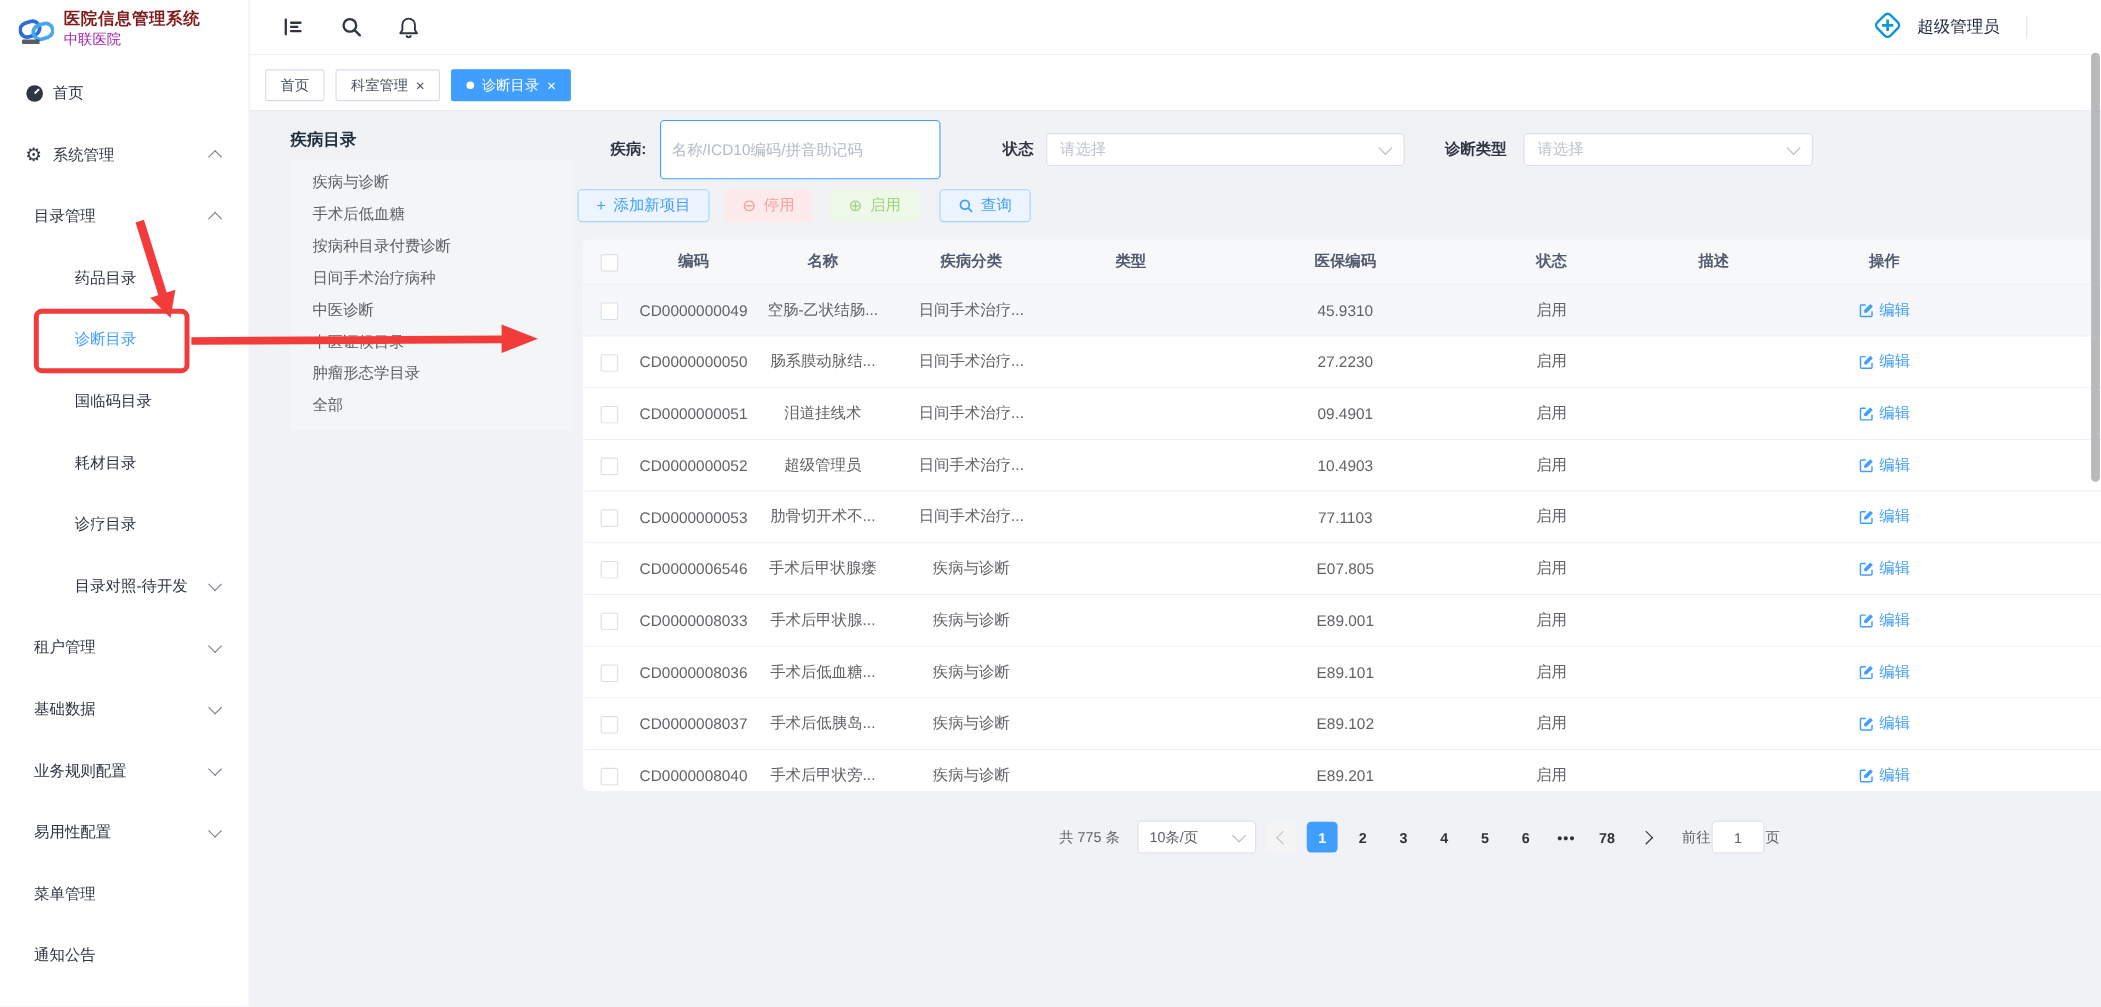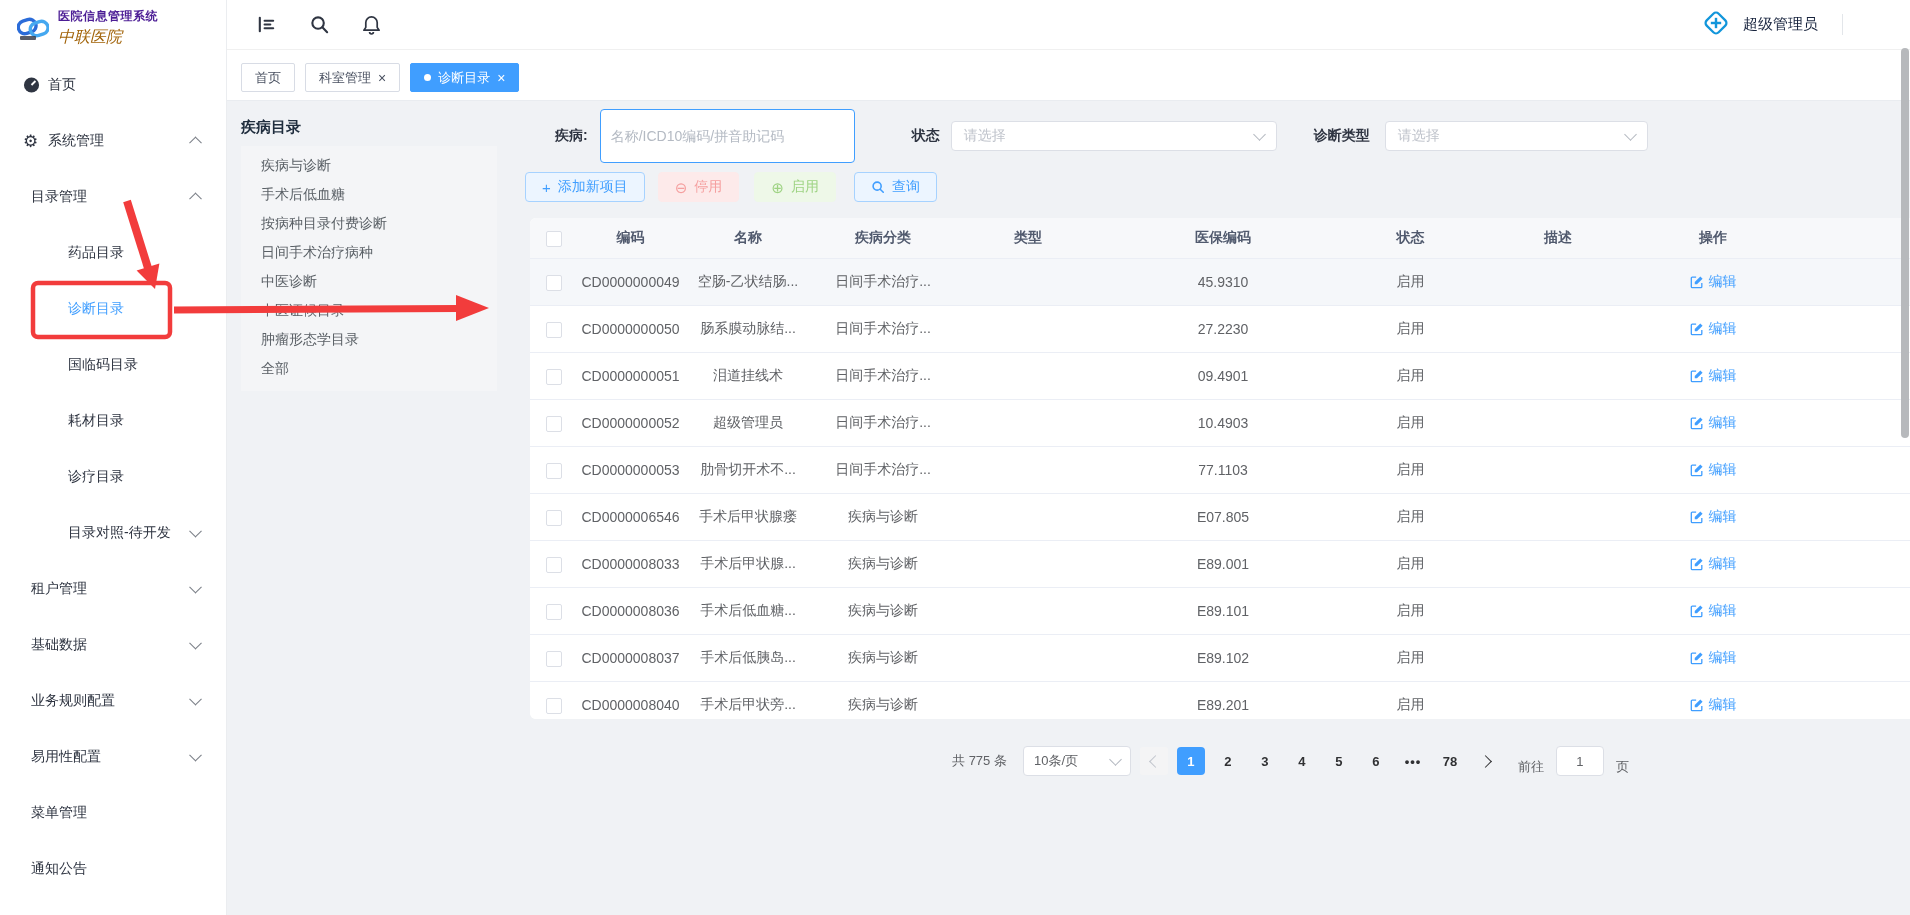--- a/index.html
+++ b/index.html
@@ -6,22 +6,22 @@
   body{
     width:1910px;height:915px;position:relative;overflow:hidden;
     background:#f0f2f5;color:#303133;
     font-family:"Liberation Sans","DejaVu Sans",sans-serif;
     font-size:14px;
   }
   
   .sidebar{position:absolute;left:0;top:0;width:226px;height:915px;background:#fff;border-right:1px solid #ebedf0;z-index:5;}
   .logo-block{height:49px;position:relative;}
   .logo-icon{position:absolute;left:17px;top:11px;}
-  .logo-title{position:absolute;left:58px;top:8px;font-size:12px;font-weight:bold;color:#4c1d95;letter-spacing:.5px;}
-  .logo-sub{position:absolute;left:58px;top:27px;font-size:16px;color:#a16207;font-style:italic;}
+  .logo-title{position:absolute;left:58px;top:8px;font-size:15px;font-weight:bold;color:#7f1d1d;letter-spacing:.5px;}
+  .logo-sub{position:absolute;left:58px;top:27px;font-size:13px;color:#a21caf;}
   .side-nav{position:absolute;top:57px;left:0;right:0;}
   .side-item{height:56px;display:flex;align-items:center;position:relative;color:#2d3340;cursor:pointer;}
   .side-item .lbl{font-size:14px;}
   .pad1{padding-left:48px;}
   .pad2{padding-left:31px;}
   .pad3{padding-left:68px;}
   .side-icon{position:absolute;left:23px;top:50%;transform:translateY(-50%);display:flex;}
   .gear-glyph{font-size:17px;color:#2f3542;line-height:1;}
   .side-item.active .lbl{color:#409eff;}
   .chev{position:absolute;right:26px;top:50%;width:8px;height:8px;border-left:1.6px solid #7a7f87;border-bottom:1.6px solid #7a7f87;}
@@ -37,21 +37,21 @@
   
   .tabstrip{position:absolute;left:226px;top:49px;right:0;height:51px;background:#fff;border-bottom:1px solid #e9ecf0;z-index:3;}
   .tabs{display:flex;gap:10px;margin:14px 0 0 15px;}
   .tab{height:27px;display:inline-flex;align-items:center;gap:7px;padding:0 13px;border:1px solid #d8dce5;background:#fff;color:#495060;font-size:13px;border-radius:2px;cursor:pointer;}
   .tab.active{background:#409eff;border-color:#409eff;color:#fff;}
   .tab .dot{width:7px;height:7px;border-radius:50%;background:#fff;}
   .tab .close{font-size:14px;line-height:1;}
   
   .content{position:absolute;left:226px;top:100px;right:0;bottom:0;background:#f0f2f5;}
   
-  .catalog{position:absolute;left:15px;top:18px;width:256px;}
+  .catalog{position:absolute;left:38px;top:18px;width:256px;}
   .catalog-title{font-size:15px;font-weight:bold;color:#1f2d3d;}
   .catalog-list{margin-top:9px;background:#f4f5f7;padding:5px 0 8px;}
   .catalog-item{height:29px;line-height:29px;padding-left:20px;font-size:14px;color:#5a6066;cursor:pointer;white-space:nowrap;}
   
   .main{position:absolute;left:304px;top:0;width:1351px;}
   .filters{position:absolute;top:21px;left:0;height:30px;display:flex;align-items:center;}
   .f-label{font-size:14px;color:#2f3542;font-weight:bold;white-space:nowrap;}
   .f-disease{margin-left:25px;}
   .disease-input{margin-left:12px;width:233px;height:28px;border:1px solid #409eff;border-radius:4px;padding:12px 10px;font-size:14px;outline:none;color:#303133;font-family:inherit;}
   .disease-input::placeholder{color:#b4bac3;}
@@ -83,21 +83,21 @@
   .pg-total{margin-right:7px;color:#606266;}
   .pg-size{width:86px;height:28px;border:1px solid #dcdfe6;border-radius:4px;background:#fff;display:flex;align-items:center;justify-content:space-between;padding:0 10px;color:#606266;cursor:pointer;}
   .pg-btn{width:28px;height:28px;display:flex;align-items:center;justify-content:center;border-radius:3px;cursor:pointer;color:#303133;font-weight:bold;}
   .pg-prev{background:#f4f4f5;color:#c0c4cc;}
   .pg-page{font-weight:bold;}
   .pg-page.active{background:#409eff;color:#fff;border-radius:4px;font-weight:bold;}
   .pg-dots{letter-spacing:1px;font-weight:bold;}
   .pchev{width:8px;height:8px;border-top:1.8px solid currentColor;border-left:1.8px solid currentColor;}
   .pchev.left{transform:rotate(-45deg);margin-left:3px;}
   .pchev.right{transform:rotate(135deg);margin-right:3px;}
-  .pg-goto{margin-left:8px;display:flex;align-items:flex-end;gap:12px;color:#606266;}
+  .pg-goto{margin-left:8px;display:flex;align-items:center;gap:1px;color:#606266;}
   .goto-input{width:42px;height:26px;border:1px solid #dcdfe6;border-radius:4px;text-align:center;font-size:13px;color:#606266;outline:none;font-family:inherit;}
   
   .annot{position:absolute;left:0;top:0;z-index:60;pointer-events:none;}
   .scrollthumb{position:absolute;right:1px;top:48px;width:8px;height:390px;background:#b7b9bc;border-radius:4px;z-index:70;}
 </style>
 </head>
 <body>
 
 <aside class="sidebar">
   <div class="logo-block">

